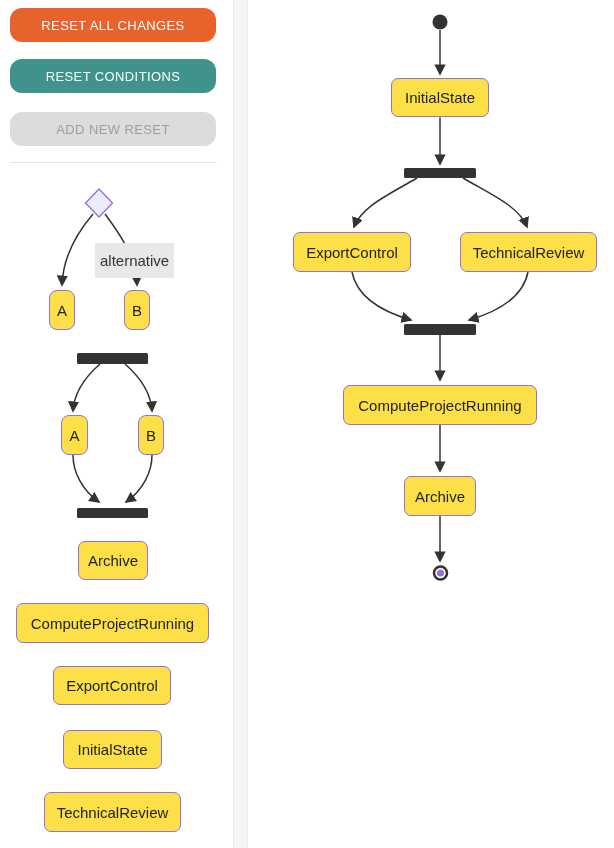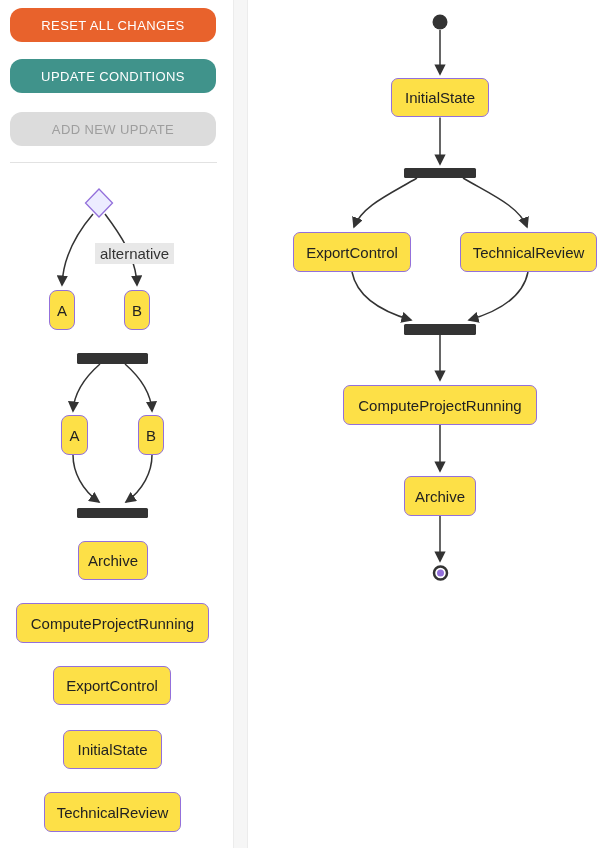--- a/index.html
+++ b/index.html
@@ -27,30 +27,30 @@
   .gfx{position:absolute;left:0;top:0;width:614px;height:848px;z-index:1;
        pointer-events:none;}
 
   
   .state{position:absolute;background:#fde047;border:1.5px solid #9370db;
        border-radius:7px;box-sizing:border-box;display:flex;align-items:center;
        justify-content:center;font-size:15px;color:#222222;white-space:nowrap;
        z-index:2;}
 
   .edge-label{position:absolute;left:95px;top:243px;background:#e8e8e8;
-       color:#333333;font-size:15px;padding:2px 5px;z-index:2;white-space:nowrap;}
+       color:#333333;font-size:15px;padding:9px 5px;z-index:2;white-space:nowrap;}
 </style>
 </head>
 <body>
 
 <div class="app">
 
   <button class="btn btn-reset">RESET ALL CHANGES</button>
-  <button class="btn btn-update">UPDATE CONDITIONS</button>
-  <button class="btn btn-add" disabled="">ADD NEW UPDATE</button>
+  <button class="btn btn-update">RESET CONDITIONS</button>
+  <button class="btn btn-add" disabled="">ADD NEW RESET</button>
   <div class="sidebar-hr"></div>
 
   <div class="edge-label">alternative</div>
   <div class="state" style="left:49px;top:290px;width:26px;height:40px;border-radius:8px;">A</div>
   <div class="state" style="left:124px;top:290px;width:26px;height:40px;border-radius:8px;">B</div>
 
   <div class="state" style="left:61px;top:415px;width:27px;height:40px;border-radius:8px;">A</div>
   <div class="state" style="left:138px;top:415px;width:26px;height:40px;border-radius:8px;">B</div>
 
   <div class="state" style="left:78px;top:541px;width:70px;height:39px;">Archive</div>

